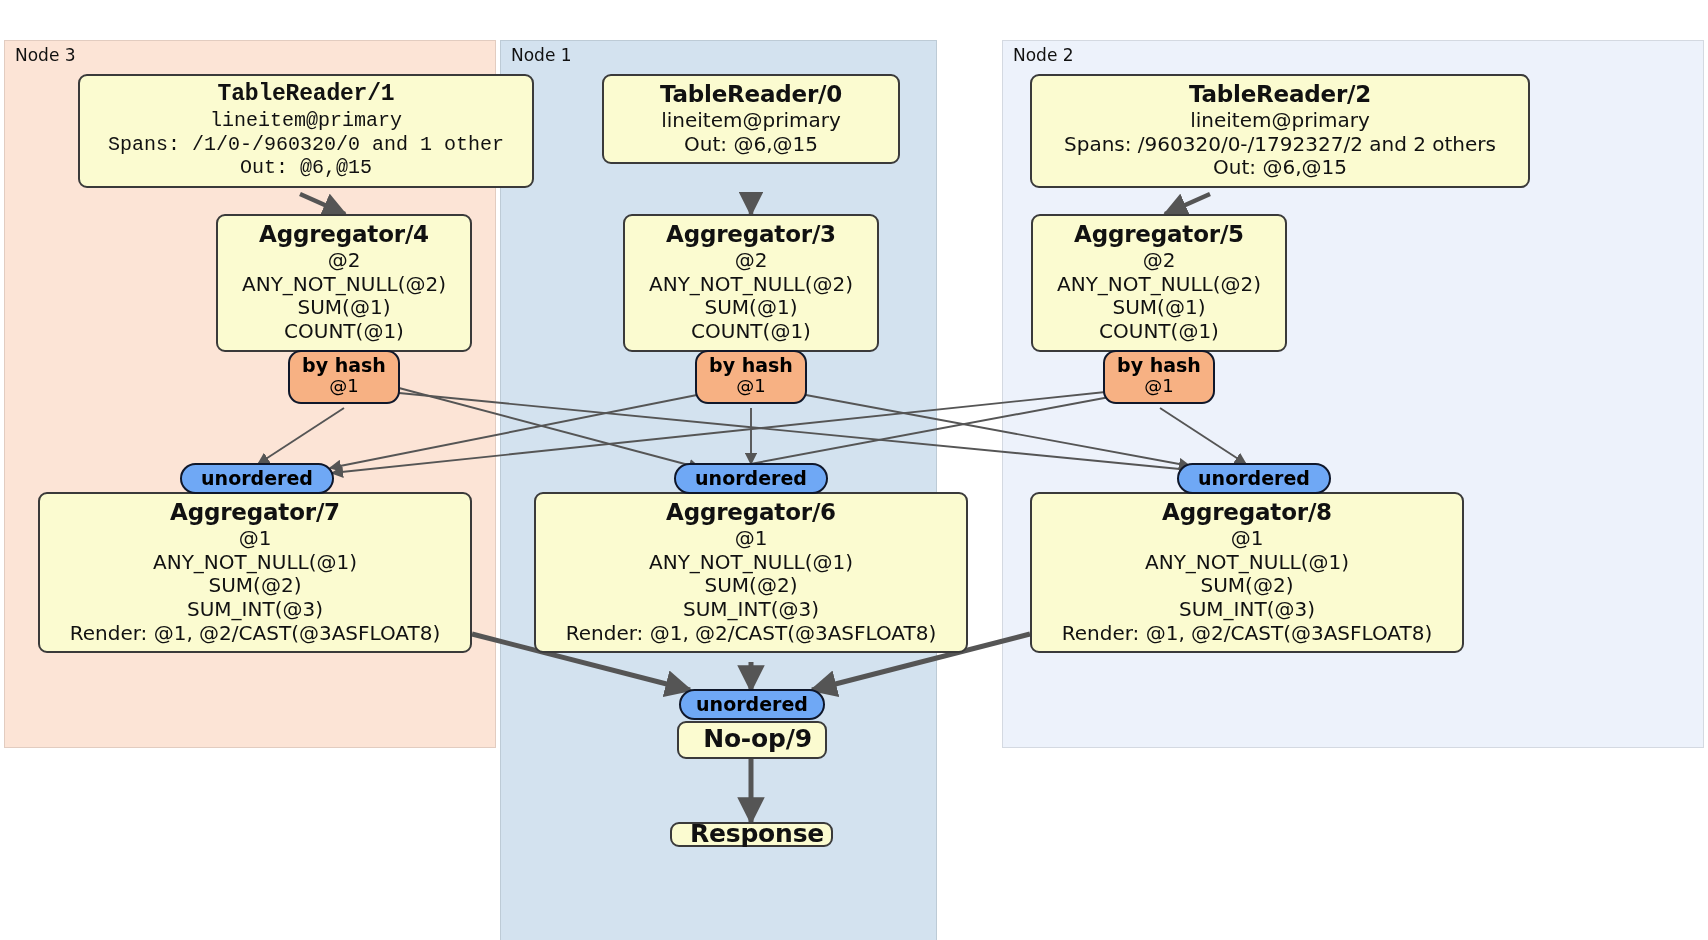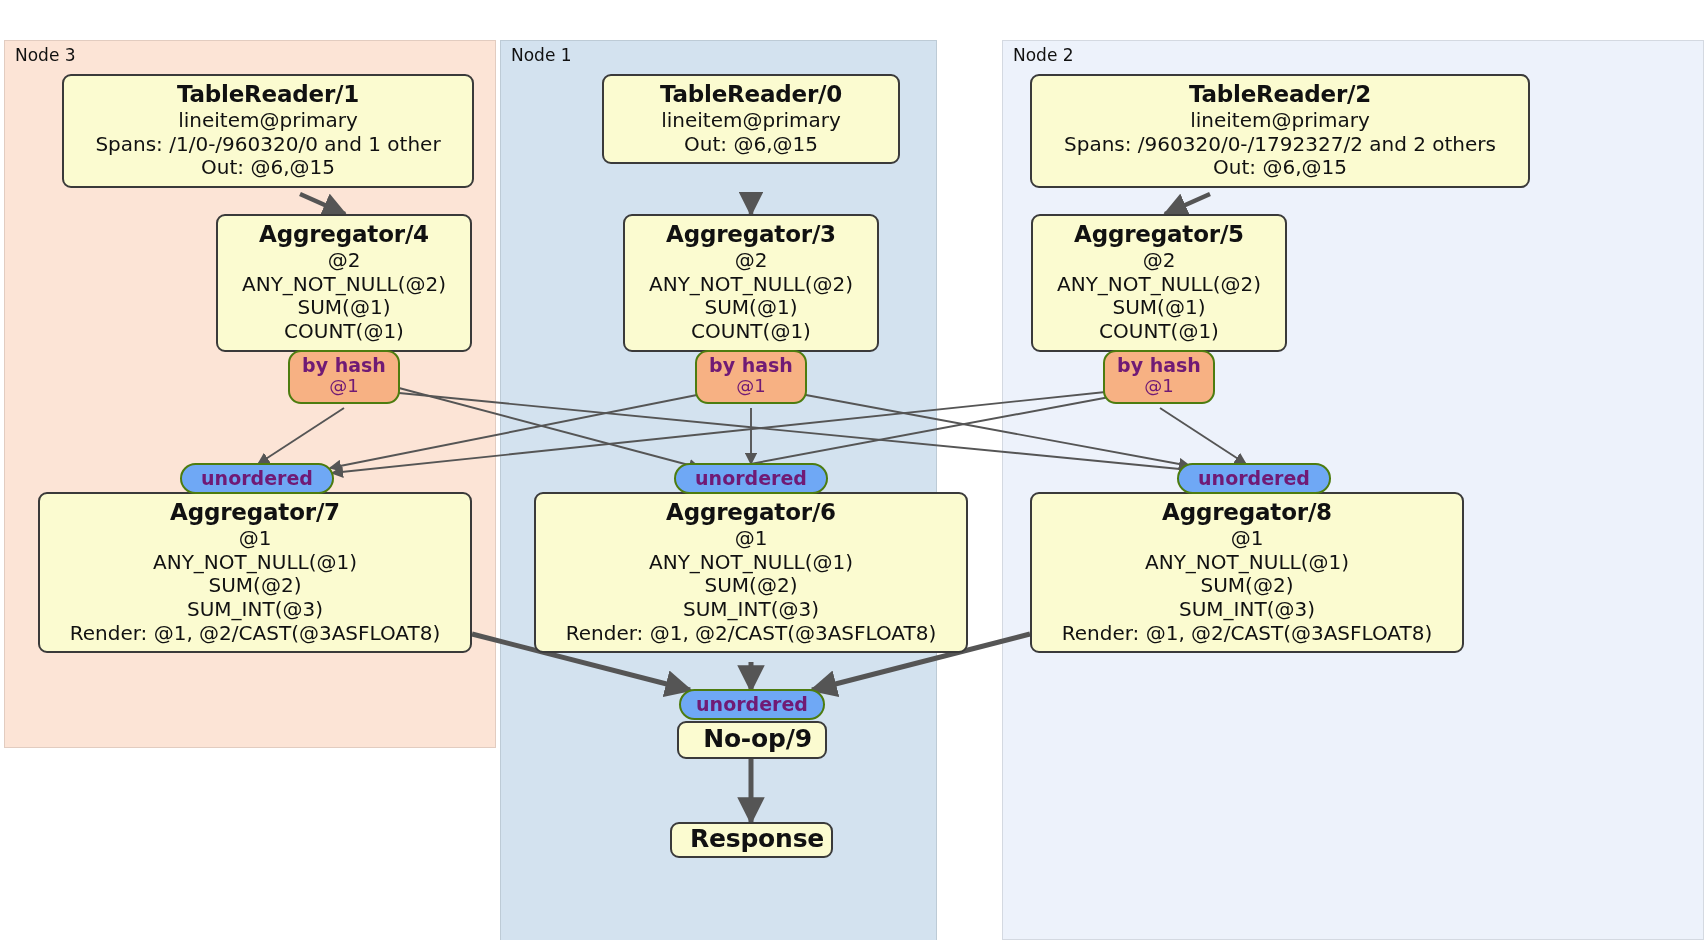--- a/index.html
+++ b/index.html
@@ -67,24 +67,24 @@
     text-align: center;
   }
   .proc.compact .title {
     margin-bottom: 0;
     font-size: 25px;
   }
   
   .badge {
     position: absolute;
     box-sizing: border-box;
-    border: 2px solid #4d7c0f;
+    border: 2px solid #0f172a;
     text-align: center;
     z-index: 9;
-    color: #701a75;
+    color: #000000;
     line-height: 1.12;
   }
   .badge-hash {
     background: #f7b183;
     border-radius: 13px;
     padding: 3px 0 5px 0;
     font-size: 19px;
   }
   .badge-hash .bt {
     font-weight: bold;
@@ -120,21 +120,21 @@
 <div id="canvas">
 
   <div class="region" style="left:4px; top:4px; width:492px; height:708px; background:#fce4d6;">
     <span class="region-label">Node 3</span>
   </div>
 
   <div class="region" style="left:500px; top:4px; width:437px; height:932px; background:#d3e2ef;">
     <span class="region-label">Node 1</span>
   </div>
 
-  <div class="region" style="left:1002px; top:4px; width:702px; height:900px; background:#edf2fb;">
+  <div class="region" style="left:1002px; top:4px; width:702px; height:708px; background:#edf2fb;">
     <span class="region-label">Node 2</span>
   </div>
 
   <svg class="links">
     <defs>
       <marker id="arrowThick" viewBox="0 0 10 10" refX="9" refY="5" markerWidth="5.5" markerHeight="5.5" orient="auto-start-reverse">
         <path d="M 0 0 L 10 5 L 0 10 z" fill="#555555"></path>
       </marker>
       <marker id="arrowThin" viewBox="0 0 10 10" refX="9" refY="5" markerWidth="6.5" markerHeight="6.5" orient="auto-start-reverse">
         <path d="M 0 0 L 10 5 L 0 10 z" fill="#555555"></path>
@@ -166,21 +166,21 @@
       <path d="M 472 598 L 690 654"></path>
       <path d="M 751 626 L 751 654"></path>
       <path d="M 1030 598 L 812 654"></path>
     </g>
 
     <g stroke="#555555" stroke-width="5" fill="none" marker-end="url(#arrowThick)">
       <path d="M 751 722 L 751 786"></path>
     </g>
   </svg>
 
-  <div class="proc" style="left:62px; top:38px; width:412px;">
+  <div class="proc" style="left:78px; top:38px; width:456px;font-family:Liberation Mono, monospace;">
     <span class="title">TableReader/1</span>
     <span class="detail">lineitem@primary</span>
     <span class="detail">Spans: /1/0-/960320/0 and 1 other</span>
     <span class="detail">Out: @6,@15</span>
   </div>
 
   <div class="proc" style="left:602px; top:38px; width:298px;">
     <span class="title">TableReader/0</span>
     <span class="detail">lineitem@primary</span>
     <span class="detail">Out: @6,@15</span>
@@ -272,17 +272,17 @@
   </div>
 
   <div class="badge badge-unordered" style="left:679px; top:653px; width:146px; height:31px;">
     <span>unordered</span>
   </div>
 
   <div class="proc compact" style="left:677px; top:685px; width:150px; height:38px;">
     <span class="title">No-op/9</span>
   </div>
 
-  <div class="proc compact" style="left:670px; top:786px; width:163px; height:36px;">
+  <div class="proc compact" style="left:670px; top:786px; width:163px; height:25px;">
     <span class="title">Response</span>
   </div>
 
 </div>
 
 </body></html>

